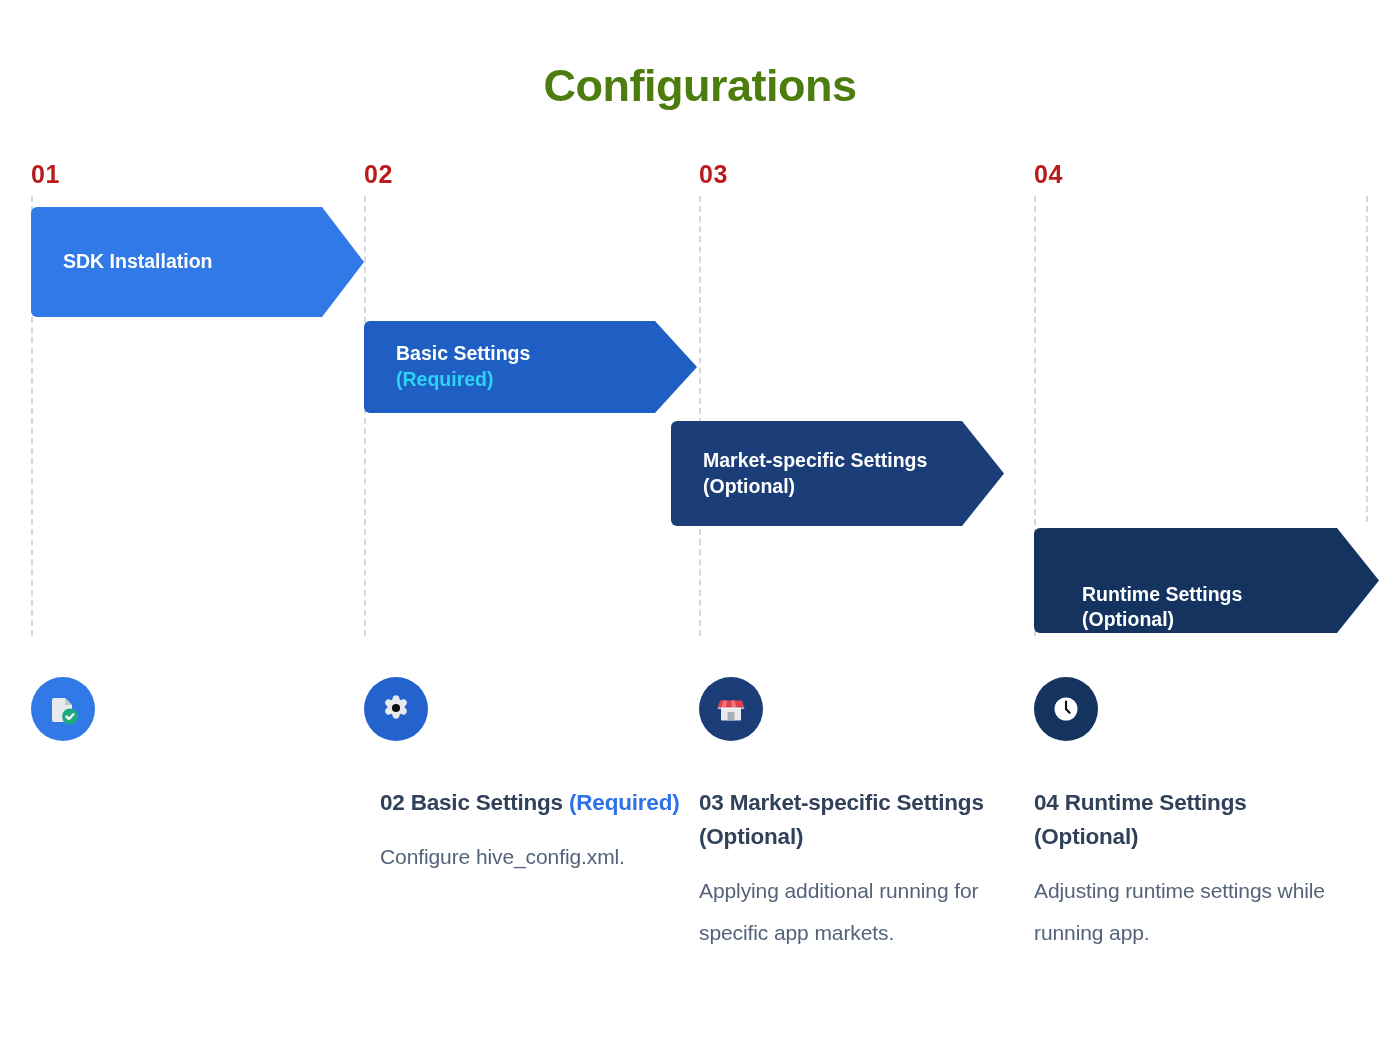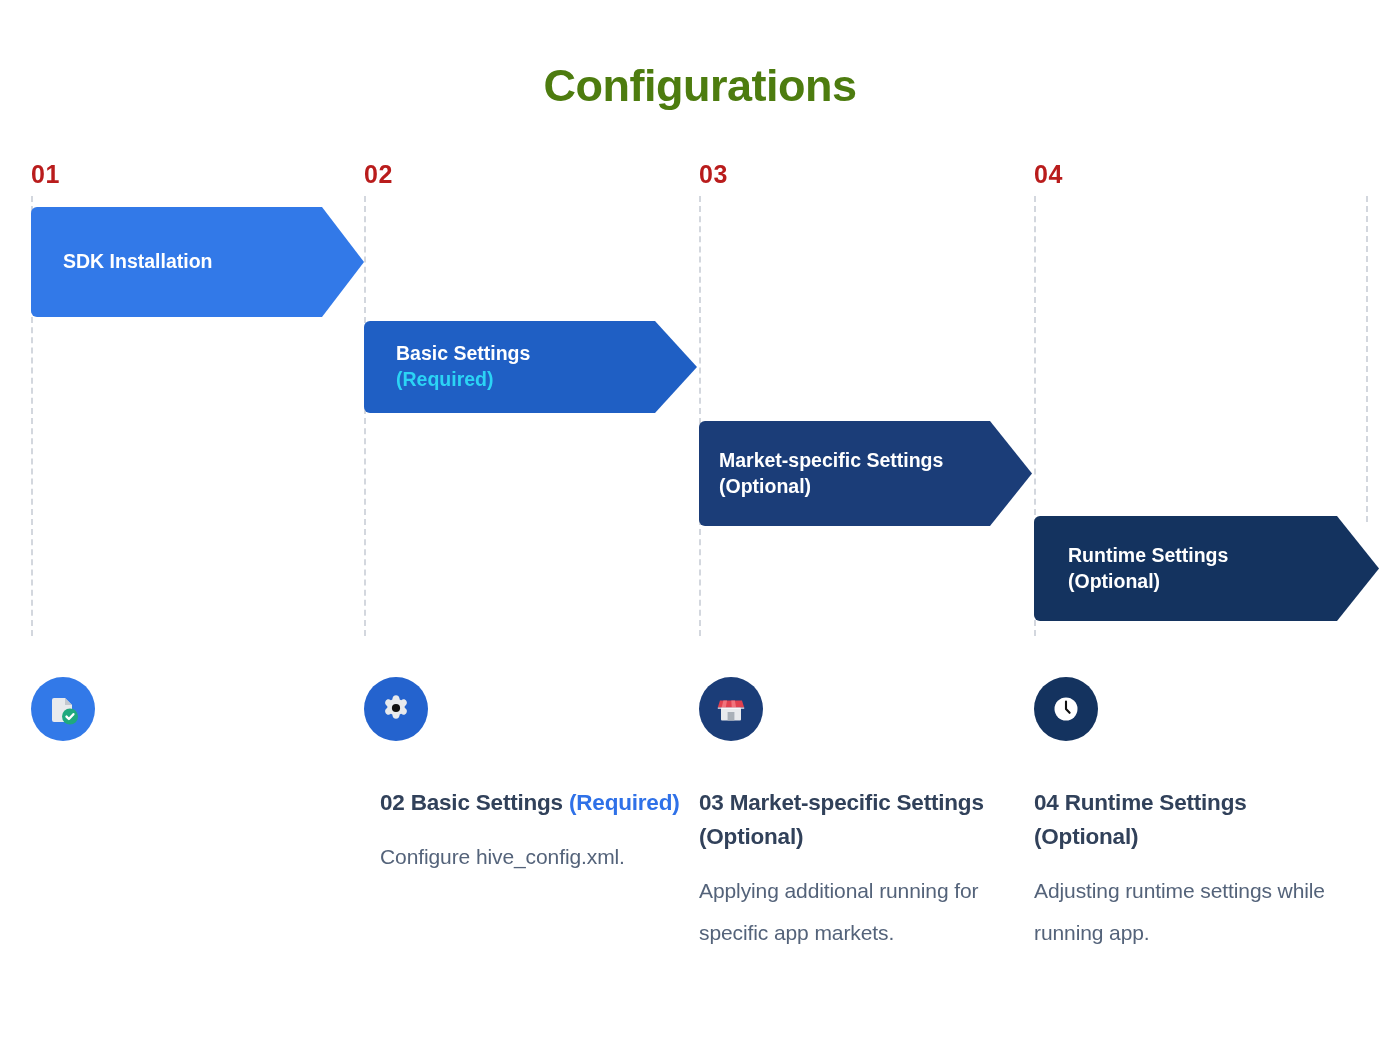--- a/index.html
+++ b/index.html
@@ -90,28 +90,28 @@
     </span>
   </div>
 
   <div class="chevron" style="left:364px; top:321px; width:333px; height:92px; background:#1F5FC4;">
     <span class="ch-text">
       <span class="ch-line1">Basic Settings</span>
       <span class="ch-line2" style="color:#2BD4F5;">(Required)</span>
     </span>
   </div>
 
-  <div class="chevron" style="left:699px; top:421px; width:333px; height:105px; background:#1B3D78; padding-left:20px;">
+  <div class="chevron" style="left:671px; top:421px; width:333px; height:105px; background:#1B3D78; padding-left:32px;">
     <span class="ch-text">
       <span class="ch-line1">Market-specific Settings</span>
       <span class="ch-line2">(Optional)</span>
     </span>
   </div>
 
-  <div class="chevron" style="left:1034px; top:516px; width:345px; height:105px; background:#14335F; padding-left:34px;">
+  <div class="chevron" style="left:1034px; top:528px; width:345px; height:105px; background:#14335F; padding-left:48px;align-items:flex-end;">
     <span class="ch-text">
       <span class="ch-line1">Runtime Settings</span>
       <span class="ch-line2">(Optional)</span>
     </span>
   </div>
 
   <div class="icon-badge" style="left:31px; top:677px; background:#3279E8;">
     <svg width="36" height="36" viewBox="0 0 36 36">
       <path d="M9 7 h11 l7 7 v15 a2 2 0 0 1 -2 2 H9 a2 2 0 0 1 -2 -2 V9 a2 2 0 0 1 2 -2 z" fill="#E8EAED"></path>
       <path d="M20 7 l7 7 h-7 z" fill="#C3C8CF"></path>

